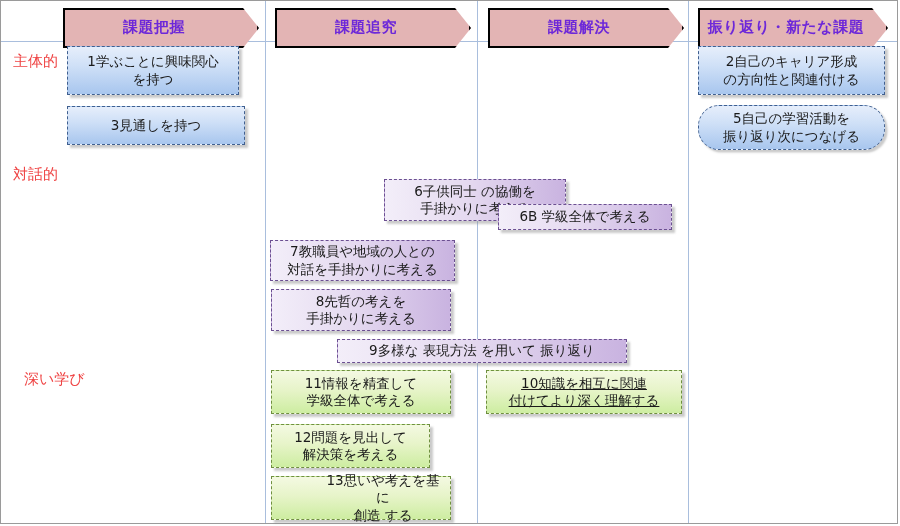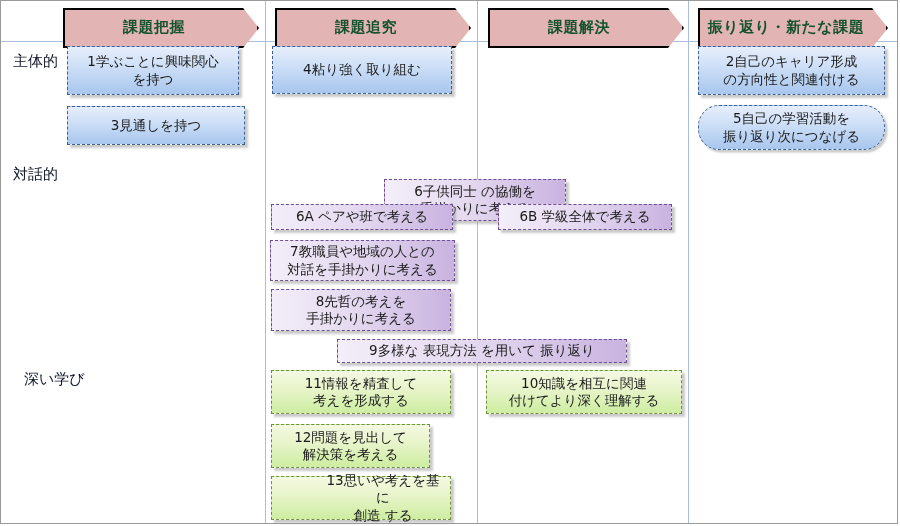--- a/index.html
+++ b/index.html
@@ -20,31 +20,31 @@
   .vline{position:absolute;top:0;bottom:0;width:1px;background:#a9bedd;}
   .hline{position:absolute;left:0;right:0;height:1px;background:#a9bedd;}
 
   
   .phase{
     position:absolute;top:7px;height:40px;
     background:#e3b4b4;
     border:2px solid #000;
     box-sizing:border-box;
     display:flex;align-items:center;justify-content:center;
-    color:#14532d;font-size:15px;font-weight:700;letter-spacing:.5px;
+    color:#6d28d9;font-size:15px;font-weight:700;letter-spacing:.5px;
     clip-path:polygon(0 0, calc(100% - 16px) 0, 100% 50%, calc(100% - 16px) 100%, 0 100%);
     -webkit-clip-path:polygon(0 0, calc(100% - 16px) 0, 100% 50%, calc(100% - 16px) 100%, 0 100%);
     padding-right:14px;
   }
   .phase .ptext{transform:translateY(-1px);}
 
   
   .rowlabel{
     position:absolute;left:12px;
-    font-size:15px;color:#0f172a;font-weight:400;white-space:nowrap;
+    font-size:15px;color:#ef4444;font-weight:400;white-space:nowrap;
   }
 
   
   .node{
     position:absolute;
     box-sizing:border-box;
     display:flex;align-items:center;justify-content:center;
     text-align:center;
     font-size:13.5px;line-height:1.28;
     color:#1a1a1a;
@@ -91,43 +91,41 @@
     </div>
 
   <div class="rowlabel" style="top:51px;">主体的</div>
   <div class="rowlabel" style="top:164px;">対話的</div>
   <div class="rowlabel" style="top:369px;margin-left:11px;">深い学び</div>
 
   <div class="node blue" style="left:66px;top:45px;width:172px;height:49px;">1学ぶことに興味関心
 を持つ</div>
   <div class="node blue" style="left:66px;top:105px;width:178px;height:39px;">3見通しを持つ</div>
 
-  <div class="node blue" style="left:271px;top:45px;width:180px;height:48px;">4粘り強く取り組む</div>
 
   <div class="node blue" style="left:697px;top:45px;width:187px;height:49px;">2自己のキャリア形成
 の方向性と関連付ける</div>
   <div class="node blue" style="left:697px;top:104px;width:187px;height:45px;border-radius:21px;">5自己の学習活動を
 振り返り次につなげる</div>
 
   <div class="node purple" style="left:383px;top:153px;width:182px;height:42px;margin-top:25px;">6子供同士 の協働を
 手掛かりに考える</div>
 
-  <div class="node purple" style="left:270px;top:203px;width:182px;height:26px;">6A ペアや班で考える</div>
   <div class="node purple" style="left:497px;top:203px;width:174px;height:26px;">6B 学級全体で考える</div>
 
   <div class="node purple" style="left:269px;top:239px;width:185px;height:41px;">7教職員や地域の人との
 対話を手掛かりに考える</div>
   <div class="node purple" style="left:270px;top:288px;width:180px;height:42px;">8先哲の考えを
 手掛かりに考える</div>
 
   <div class="node purple" style="left:336px;top:338px;width:290px;height:24px;">9多様な 表現方法 を用いて 振り返り</div>
 
   <div class="node green" style="left:270px;top:369px;width:180px;height:44px;">11情報を精査して
-考えを形成する</div>
-  <div class="node green" style="left:485px;top:369px;width:196px;height:44px;">10知識を相互に関連
+学級全体で考える</div>
+  <div class="node green" style="left:485px;top:369px;width:196px;height:44px;text-decoration:underline;">10知識を相互に関連
 付けてより深く理解する</div>
 
   <div class="node green" style="left:270px;top:423px;width:159px;height:44px;">12問題を見出して
 解決策を考える</div>
   <div class="node green" style="left:270px;top:475px;width:180px;height:44px;padding-left:48px;">13思いや考えを基に
 創造 する</div>
 
 </div>
 
 </body></html>

